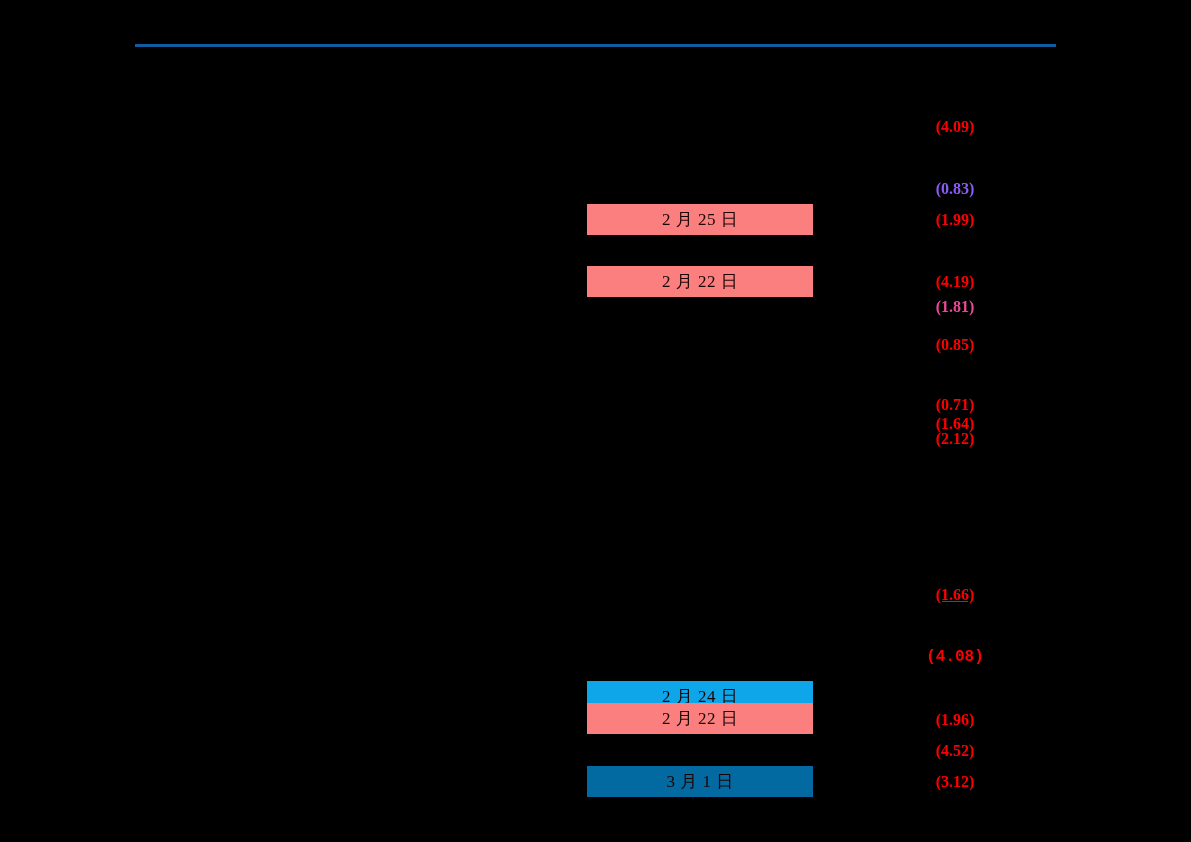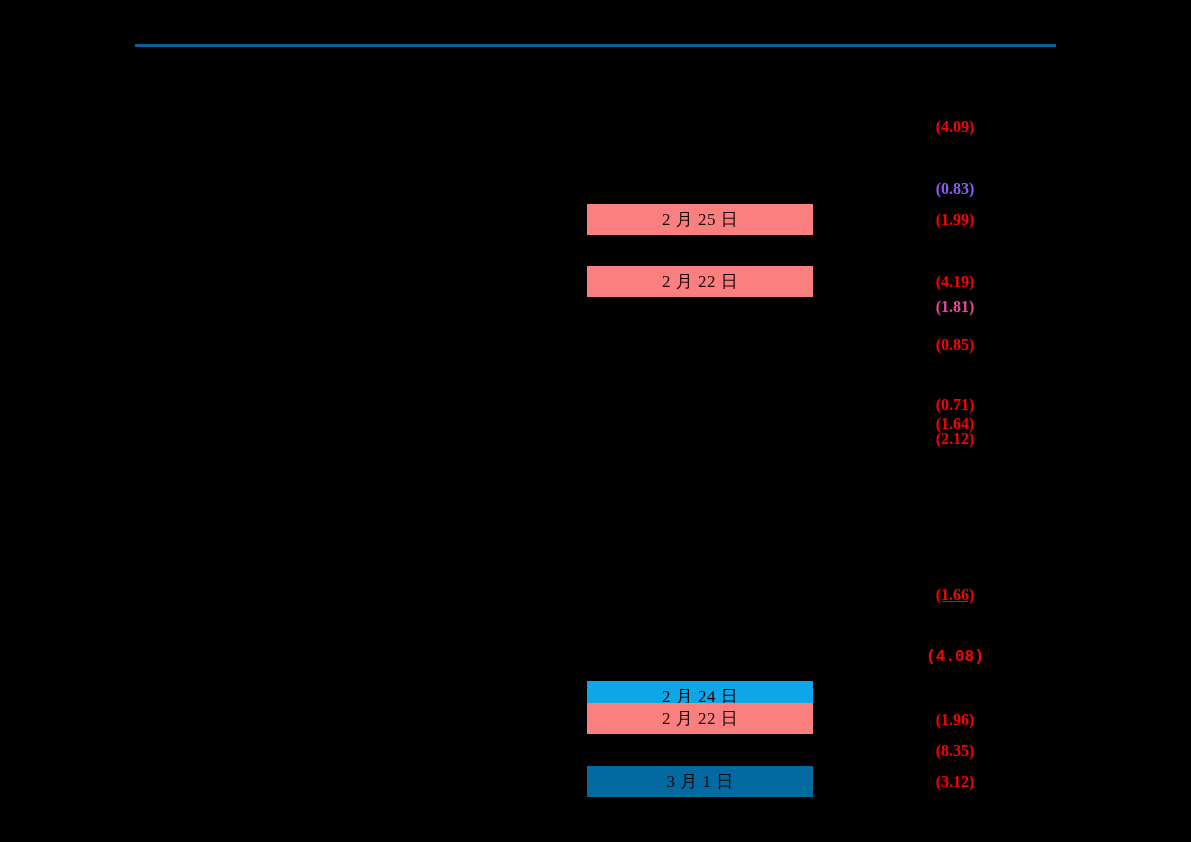--- a/index.html
+++ b/index.html
@@ -76,17 +76,17 @@
       <div class="figure" style="top: 212px; color: rgb(255, 0, 0);">(1.99)</div>
       <div class="figure" style="top: 274px; color: rgb(255, 0, 0);">(4.19)</div>
       <div class="figure" style="top: 299px; color: #ec4899;">(1.81)</div>
       <div class="figure" style="top: 337px; color: rgb(255, 0, 0);">(0.85)</div>
       <div class="figure" style="top: 368px; color: rgb(255, 0, 0); margin-top: 29px;">(0.71)</div>
       <div class="figure" style="top: 399px; color: rgb(255, 0, 0); margin-top: 32px;">(2.12)</div>
       <div class="figure" style="top: 416px; color: rgb(255, 0, 0);">(1.64)</div>
       <div class="figure" style="top: 587px; color: rgb(255, 0, 0); text-decoration: underline;">(1.66)</div>
       <div class="figure" style="top: 649px; color: rgb(255, 0, 0); font-family: Liberation Mono, monospace;">(4.08)</div>
       <div class="figure" style="top: 712px; color: rgb(255, 0, 0);">(1.96)</div>
-      <div class="figure" style="top: 743px; color: rgb(255, 0, 0);">(8.35)</div>
+      <div class="figure" style="top: 743px; color: rgb(255, 0, 0);">(4.52)</div>
       <div class="figure" style="top: 774px; color: rgb(255, 0, 0);">(3.12)</div>
     </div>
 
 </div>
 
 </body></html>

